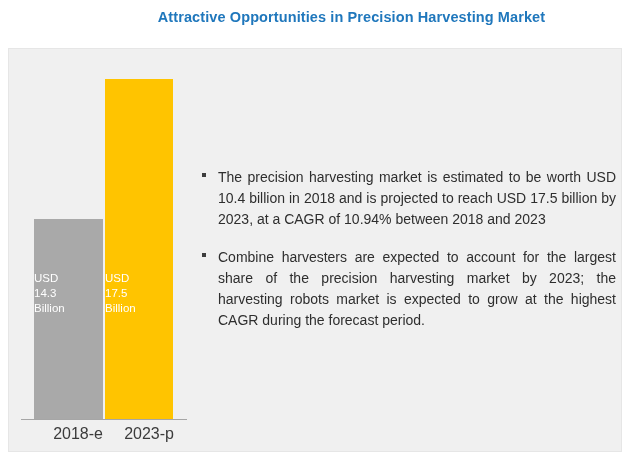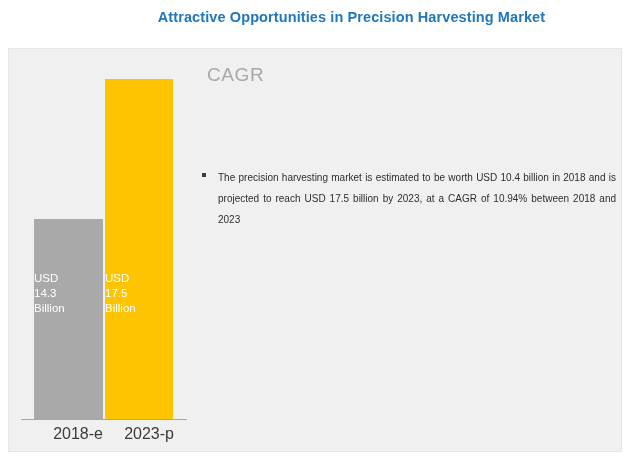--- a/index.html
+++ b/index.html
@@ -135,21 +135,21 @@
   }
   .bullet-marker {
     position: absolute;
     left: 3px;
     top: 6px;
     width: 4px;
     height: 4px;
     background: #3d3d3d;
   }
   .bullet-text {
-    font-size: 10px;
+    font-size: 14px;
     line-height: 21px;
     color: #2e2e2e;
     text-align: justify;
     width: 398px;
   }
 </style>
 </head>
 <body>
 
 <div id="page-title">Attractive Opportunities in Precision Harvesting Market</div>
@@ -175,26 +175,29 @@
     </div>
 
     <div id="axis-line"></div>
 
     <div class="axis-label axis-label-0">2018-e</div>
     <div class="axis-label axis-label-1">2023-p</div>
   </div>
 
   <div id="content">
 
-    <div id="cagr-label">CAGR</div>
 
     <div id="bullets">
 
       <div class="bullet-row">
         <span class="bullet-marker"></span>
         <div class="bullet-text">The precision harvesting market is estimated to be worth USD 10.4 billion in 2018 and is projected to reach USD 17.5 billion by 2023, at a CAGR of 10.94% between 2018 and 2023</div>
       </div>
 
+      <div class="bullet-row">
+        <span class="bullet-marker"></span>
+        <div class="bullet-text">Combine harvesters are expected to account for the largest share of the precision harvesting market by 2023; the harvesting robots market is expected to grow at the highest CAGR during the forecast period.</div>
+      </div>
 
 
     </div>
   </div>
 </div>
 
 </body></html>

